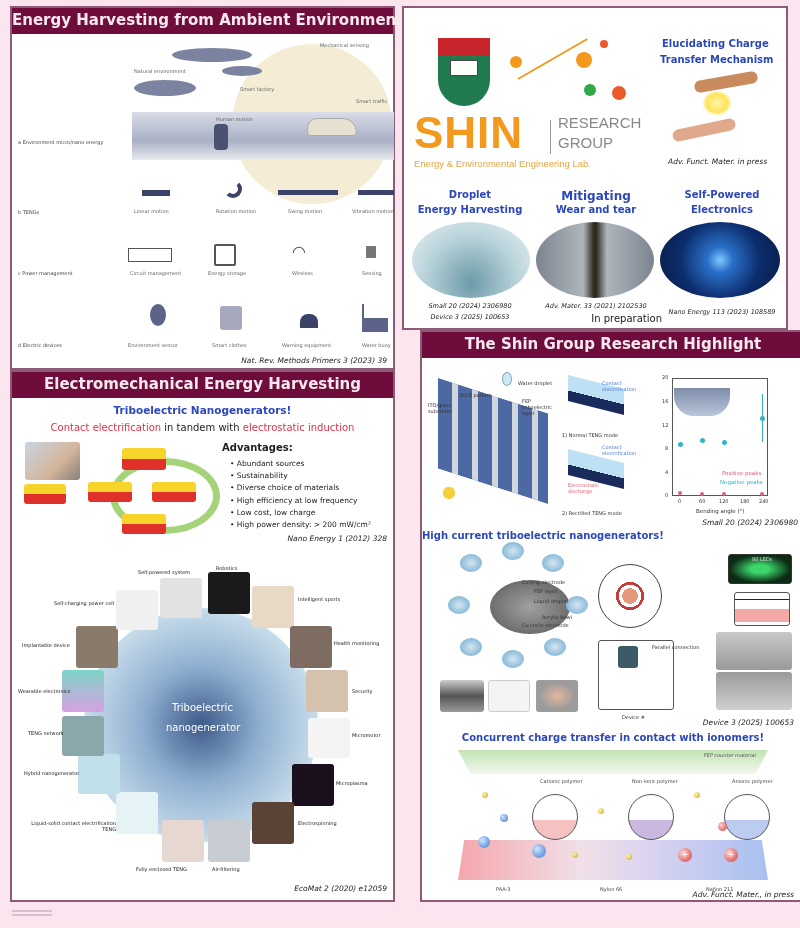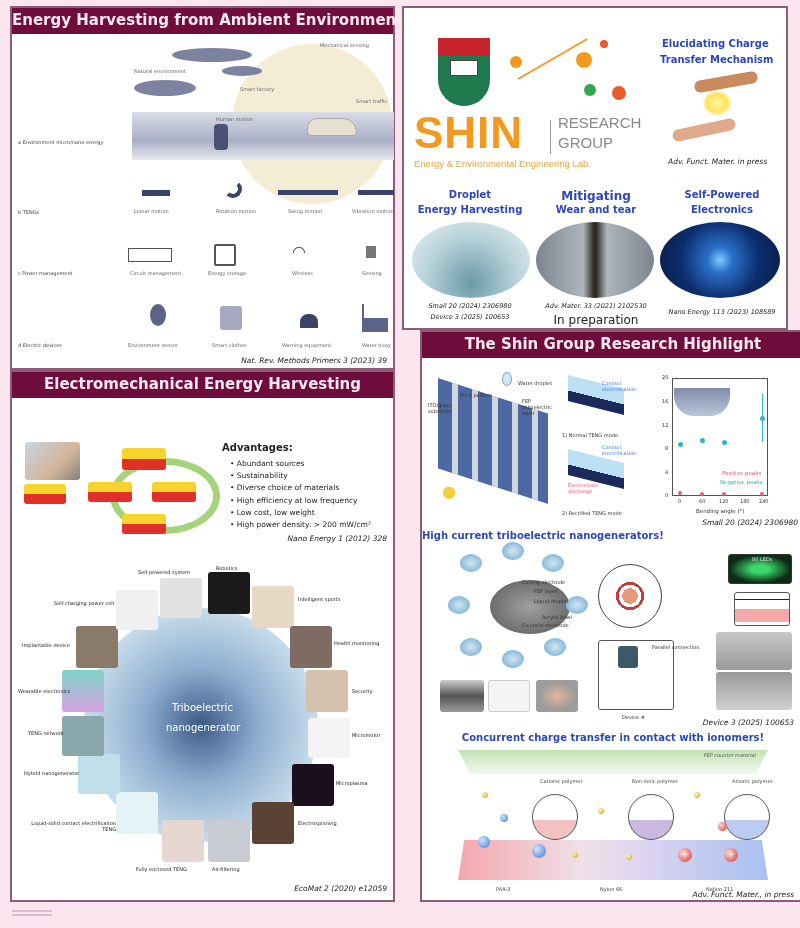--- a/index.html
+++ b/index.html
@@ -64,35 +64,39 @@
   <div style="position:absolute;left:350px;top:296px;width:26px;height:28px;background:linear-gradient(180deg,transparent 50%,#5b6488 50%);border-left:2px solid #5b6488"></div>
   <span class="t lbl" style="left:116px;top:334px">Environment sensor</span>
   <span class="t lbl" style="left:200px;top:334px">Smart clothes</span>
   <span class="t lbl" style="left:270px;top:334px">Warning equipment</span>
   <span class="t lbl" style="left:350px;top:334px">Water buoy</span>
   <div class="t cite" style="right:6px;top:348px">Nat. Rev. Methods Primers 3 (2023) 39</div>
 </div>
 
 <div class="panel" style="left:10px;top:370px;width:385px;height:532px;">
   <div class="hdr">Electromechanical Energy Harvesting</div>
+  <div class="t blue" style="left:0;right:0;top:32px;text-align:center;font-size:10.5px">Triboelectric Nanogenerators!</div>
+  <div class="t" style="left:0;right:0;top:50px;text-align:center;font-size:10px">
+    <span class="red">Contact electrification</span><span style="color:#222"> in tandem with </span><span class="red">electrostatic induction</span>
+  </div>
 
   <div class="fig" style="left:13px;top:70px;width:55px;height:38px;background:linear-gradient(135deg,#c9d4e2,#d4b59c 60%,#8a7f78)"></div>
   <div class="oval" style="left:98px;top:86px;width:110px;height:76px;border:7px solid #a5d37a"></div>
   <div class="fig" style="left:12px;top:112px;width:42px;height:20px;background:linear-gradient(180deg,#f6d42c 50%,#e0302a 50%)"></div>
   <div class="fig" style="left:110px;top:76px;width:44px;height:22px;background:linear-gradient(180deg,#f6d42c 50%,#e0302a 50%)"></div>
   <div class="fig" style="left:76px;top:110px;width:44px;height:20px;background:linear-gradient(180deg,#f6d42c 50%,#e0302a 50%)"></div>
   <div class="fig" style="left:140px;top:110px;width:44px;height:20px;background:linear-gradient(180deg,#f6d42c 50%,#e0302a 50%)"></div>
   <div class="fig" style="left:110px;top:142px;width:44px;height:20px;background:linear-gradient(180deg,#f6d42c 50%,#e0302a 50%)"></div>
   <div class="t" style="left:210px;top:70px;font-size:10px;font-weight:bold;color:#222">Advantages:</div>
   <ul style="position:absolute;left:218px;top:86px;list-style:none;font-size:7.5px;color:#222;line-height:12.2px">
     <li>• <span>Abundant sources</span></li>
     <li>• <span>Sustainability</span></li>
     <li>• <span>Diverse choice of materials</span></li>
     <li>• <span>High efficiency at low frequency</span></li>
-    <li>• <span>Low cost, low weight</span></li>
+    <li>• <span>Low cost, low charge</span></li>
     <li>• <span>High power density: &gt; 200 mW/cm²</span></li>
   </ul>
   <div class="t cite" style="right:6px;top:162px">Nano Energy 1 (2012) 328</div>
 
   <div class="oval" style="left:72px;top:236px;width:234px;height:234px;background:radial-gradient(circle at 50% 50%,#3d5a88 0%,#8eaed0 35%,#c7dcea 70%,#e8f1f6 100%)"></div>
   <div class="t" style="left:160px;top:330px;font-size:10px;color:#fff">Triboelectric</div>
   <div class="t" style="left:154px;top:350px;font-size:10px;color:#fff">nanogenerator</div>
 
   <div class="fig" style="left:148px;top:206px;width:42px;height:40px;background:#e2e2e2"></div>
   <div class="fig" style="left:196px;top:200px;width:42px;height:42px;background:#1a1a1a"></div>
@@ -163,21 +167,21 @@
   <div class="t blue" style="left:126px;width:132px;top:181px;text-align:center;font-size:12px">Mitigating</div>
   <div class="t blue" style="left:126px;width:132px;top:196px;text-align:center;font-size:10px">Wear and tear</div>
   <div class="t blue" style="left:252px;width:132px;top:181px;text-align:center;font-size:10px">Self-Powered</div>
   <div class="t blue" style="left:252px;width:132px;top:196px;text-align:center;font-size:10px">Electronics</div>
   <div class="oval" style="left:8px;top:214px;width:118px;height:76px;background:radial-gradient(ellipse at 50% 80%,#6c9aa8,#b9d3da 55%,#e9f2f4)"></div>
   <div class="oval" style="left:132px;top:214px;width:118px;height:76px;background:linear-gradient(90deg,#7c8590,#aeb5bc 40%,#2d2a20 49%,#2d2a20 51%,#aeb5bc 60%,#7c8590)"></div>
   <div class="oval" style="left:256px;top:214px;width:120px;height:76px;background:radial-gradient(circle,#7ec8ff 0%,#2a70c8 18%,#0d2e6e 55%,#061a40 100%)"></div>
   <div class="t cite" style="left:0;width:132px;top:294px;text-align:center;font-size:6.5px">Small 20 (2024) 2306980</div>
   <div class="t cite" style="left:0;width:132px;top:305px;text-align:center;font-size:6.5px">Device 3 (2025) 100653</div>
   <div class="t cite" style="left:126px;width:132px;top:294px;text-align:center;font-size:6.5px">Adv. Mater. 33 (2021) 2102530</div>
-  <div class="t" style="left:126px;width:132px;top:305px;text-align:center;font-size:12px;color:#222">In preparation</div>
+  <div class="t" style="left:126px;width:132px;top:305px;text-align:right;font-size:10px;color:#222">In preparation</div>
   <div class="t cite" style="left:252px;width:132px;top:300px;text-align:center;font-size:6.5px">Nano Energy 113 (2023) 108589</div>
 </div>
 
 <div class="panel" style="left:420px;top:330px;width:386px;height:572px;">
   <div class="hdr">The Shin Group Research Highlight</div>
 
   <div style="position:absolute;left:16px;top:64px;width:110px;height:90px;background:repeating-linear-gradient(90deg,#2d4f94 0 14px,#c8cfd8 14px 20px),#2d4f94;transform:skewY(18deg);opacity:.85"></div>
   <div class="oval" style="left:80px;top:40px;width:10px;height:14px;background:#cfe8f6;border:1px solid #8ab"></div>
   <span class="t" style="left:20px;top:150px;font-size:16px;color:#f3d03a">●</span>
   <span class="t lbl" style="left:96px;top:48px;color:#333">Water droplet</span>

